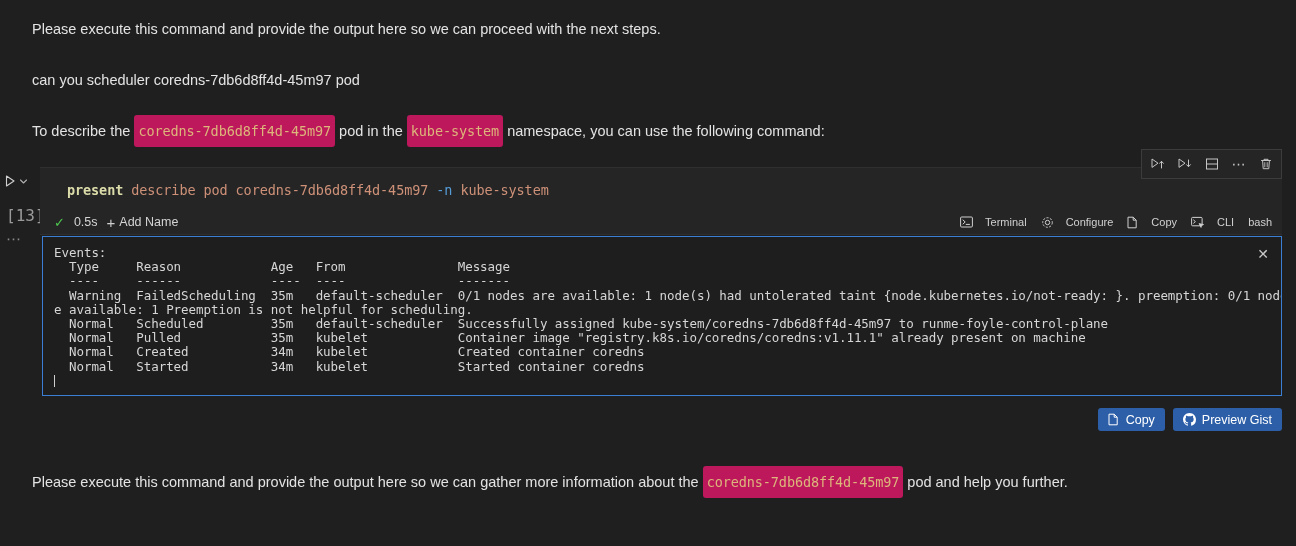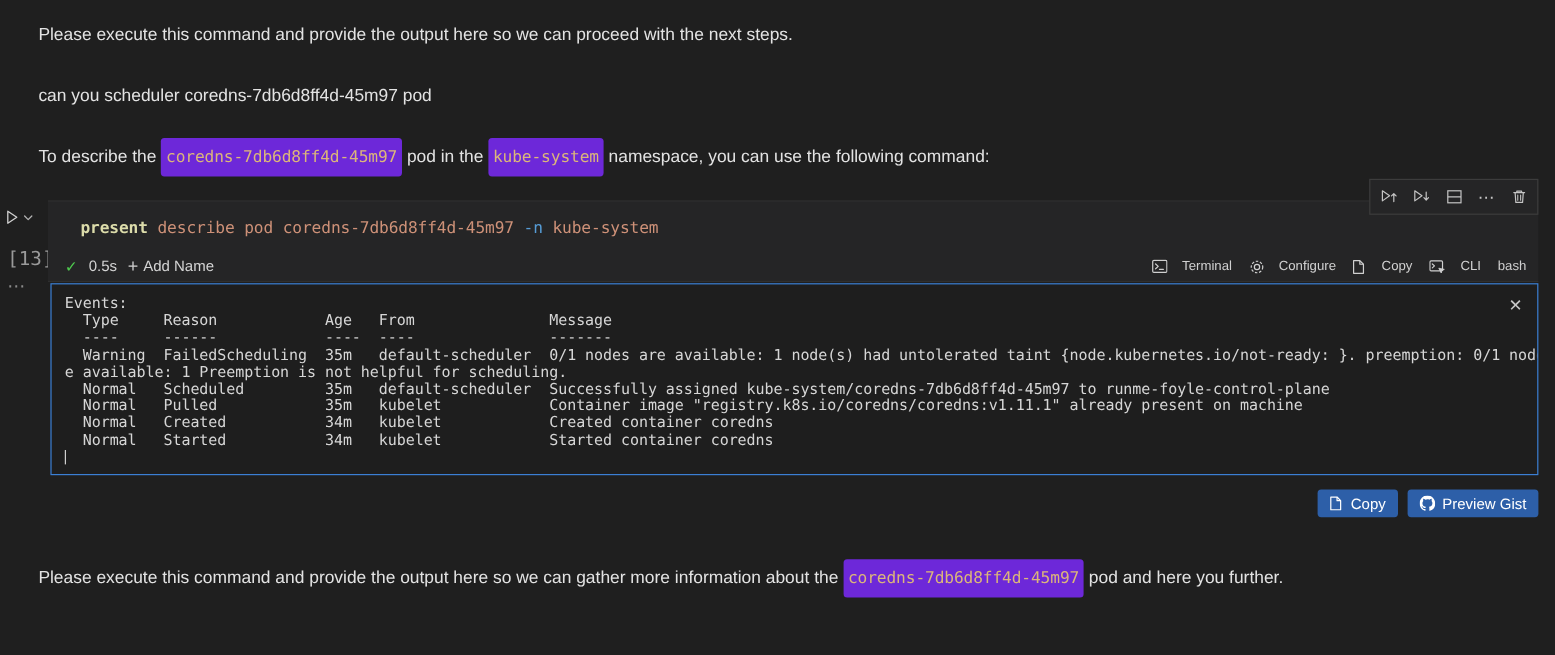--- a/index.html
+++ b/index.html
@@ -29,21 +29,21 @@
   }
   .prose-1 { top: 19px; }
   .prose-2 { top: 70px; }
   .prose-3 { top: 121px; }
   .prose-4 { top: 472px; }
 
   .inline-code {
     font-family: "DejaVu Sans Mono", monospace;
     font-size: 13.5px;
     color: #ce9178;
-    background: #6d28d9;
+    background: #be185d;
     border-radius: 3px;
     padding: 8px 4px;
     letter-spacing: -0.1px;
   }
   .inline-code.amber { color: #dcb67a; }
 
   
   .gutter-run {
     position: absolute;
     left: 5px;
@@ -324,13 +324,13 @@
     <span>Copy</span>
   </button>
   <button class="btn">
     <svg width="13" height="13" viewBox="0 0 16 16">
         <path fill="#ffffff" d="M8 0C3.58 0 0 3.58 0 8c0 3.54 2.29 6.53 5.47 7.59.4.07.55-.17.55-.38 0-.19-.01-.82-.01-1.49-2.01.37-2.53-.49-2.69-.94-.09-.23-.48-.94-.82-1.13-.28-.15-.68-.52-.01-.53.63-.01 1.08.58 1.23.82.72 1.21 1.87.87 2.33.66.07-.52.28-.87.51-1.07-1.78-.2-3.64-.89-3.64-3.95 0-.87.31-1.59.82-2.15-.08-.2-.36-1.02.08-2.12 0 0 .67-.21 2.2.82a7.4 7.4 0 0 1 2-.27c.68 0 1.36.09 2 .27 1.53-1.04 2.2-.82 2.2-.82.44 1.1.16 1.92.08 2.12.51.56.82 1.27.82 2.15 0 3.07-1.87 3.75-3.65 3.95.29.25.54.73.54 1.48 0 1.07-.01 1.93-.01 2.2 0 .21.15.46.55.38A8.01 8.01 0 0 0 16 8c0-4.42-3.58-8-8-8z"></path>
       </svg>
     <span>Preview Gist</span>
   </button>
 </div>
 
-<div class="prose prose-4"><span>Please execute this command and provide the output here so we can gather more information about the </span><span class="inline-code amber">coredns-7db6d8ff4d-45m97</span><span> pod and here you further.</span></div>
+<div class="prose prose-4"><span>Please execute this command and provide the output here so we can gather more information about the </span><span class="inline-code amber">coredns-7db6d8ff4d-45m97</span><span> pod and help you further.</span></div>
 
 </body></html>

